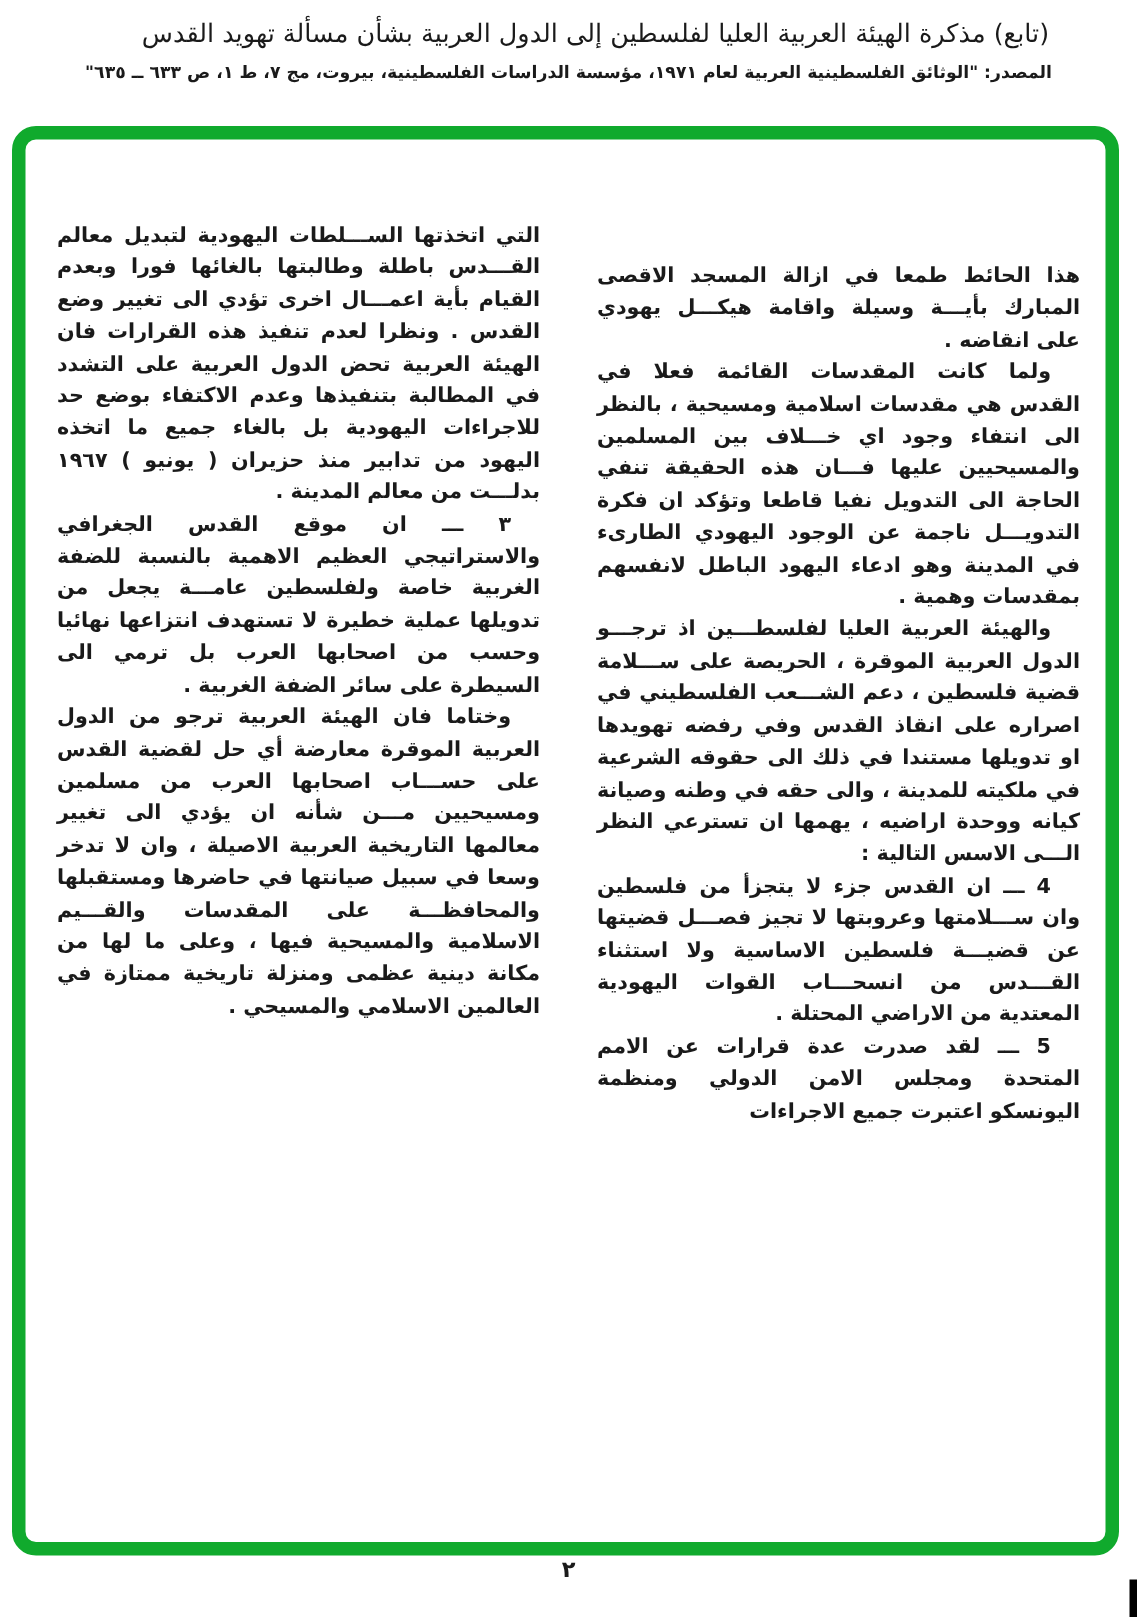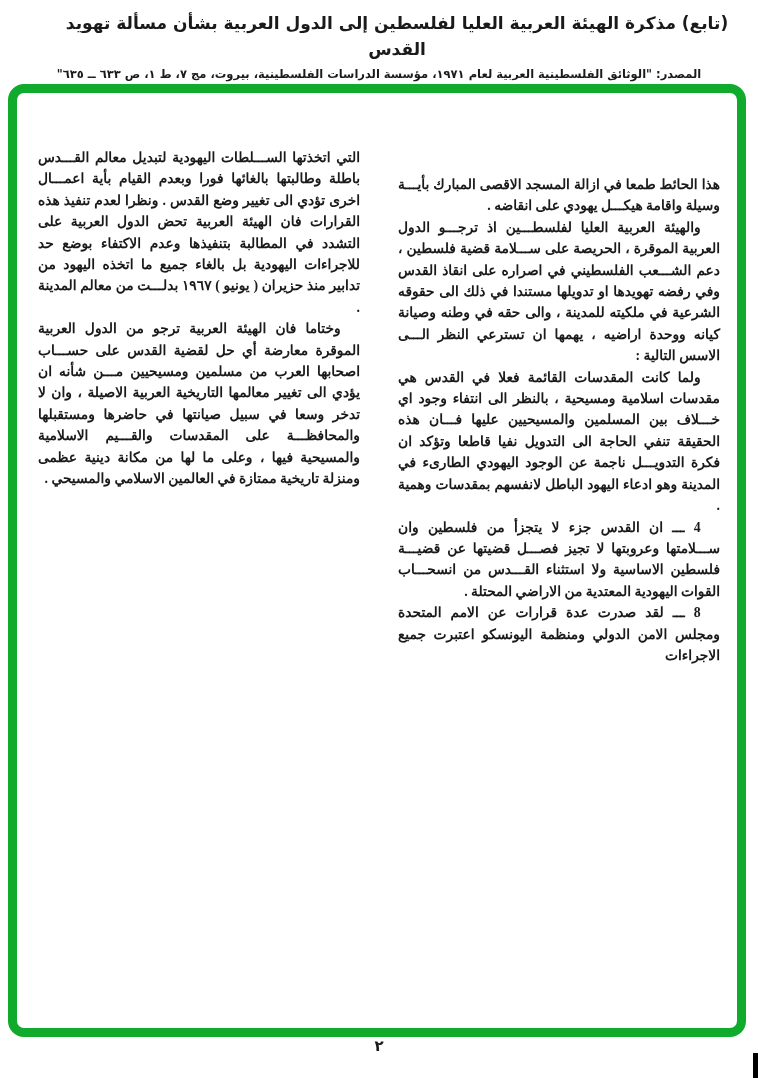--- a/index.html
+++ b/index.html
@@ -18,21 +18,21 @@
   .header {
     position: absolute;
     top: 10px;
     left: 0;
     right: 0;
     text-align: center;
     direction: rtl;
   }
   .header .title {
     font-size: 17px;
-    font-weight: bold;
+    font-weight: normal;
     line-height: 26px;
     letter-spacing: 0;
     margin-left: 36px;
   }
   .header .source {
     font-size: 11.5px;
     font-weight: bold;
     line-height: 20px;
     margin-top: 2px;
   }
@@ -49,21 +49,20 @@
   }
   .column {
     position: absolute;
     top: 147px;
     width: 322px;
     direction: rtl;
     text-align: justify;
     font-size: 13.8px;
     font-weight: bold;
     line-height: 21.4px;
-    font-family: Liberation Serif, serif;
   }
   .column-right { left: 398px; margin-top: 27px; }
   .column-left  { left: 38px; }
   .column p {
     margin: 0;
     padding: 0;
   }
   .column p.indent { text-indent: 1.4em; }
   .page-number {
     position: absolute;
@@ -89,26 +88,27 @@
 
 <div class="header">
   <div class="title">(تابع) مذكرة الهيئة العربية العليا لفلسطين إلى الدول العربية بشأن مسألة تهويد القدس</div>
   <div class="source">المصدر: "الوثائق الفلسطينية العربية لعام ١٩٧١، مؤسسة الدراسات الفلسطينية، بيروت، مج ٧، ط ١، ص ٦٣٣ ــ ٦٣٥"</div>
 </div>
 
 <div class="green-frame"></div>
 
 <div class="column column-right">
   <p>هذا الحائط طمعا في ازالة المسجد الاقصى المبارك بأيـــة وسيلة واقامة هيكـــل يهودي على انقاضه .</p>
+  <p class="indent">ولما كانت المقدسات القائمة فعلا في القدس هي مقدسات اسلامية ومسيحية ، بالنظر الى انتفاء وجود اي خـــلاف بين المسلمين والمسيحيين عليها فـــان هذه الحقيقة تنفي الحاجة الى التدويل نفيا قاطعا وتؤكد ان فكرة التدويـــل ناجمة عن الوجود اليهودي الطارىء في المدينة وهو ادعاء اليهود الباطل لانفسهم بمقدسات وهمية .</p>
   <p class="indent">والهيئة العربية العليا لفلسطـــين اذ ترجـــو الدول العربية الموقرة ، الحريصة على ســـلامة قضية فلسطين ، دعم الشـــعب الفلسطيني في اصراره على انقاذ القدس وفي رفضه تهويدها او تدويلها مستندا في ذلك الى حقوقه الشرعية في ملكيته للمدينة ، والى حقه في وطنه وصيانة كيانه ووحدة اراضيه ، يهمها ان تسترعي النظر الـــى الاسس التالية :</p>
-  <p class="indent">ولما كانت المقدسات القائمة فعلا في القدس هي مقدسات اسلامية ومسيحية ، بالنظر الى انتفاء وجود اي خـــلاف بين المسلمين والمسيحيين عليها فـــان هذه الحقيقة تنفي الحاجة الى التدويل نفيا قاطعا وتؤكد ان فكرة التدويـــل ناجمة عن الوجود اليهودي الطارىء في المدينة وهو ادعاء اليهود الباطل لانفسهم بمقدسات وهمية .</p>
   <p class="indent">4 ـــ ان القدس جزء لا يتجزأ من فلسطين وان ســـلامتها وعروبتها لا تجيز فصـــل قضيتها عن قضيـــة فلسطين الاساسية ولا استثناء القـــدس من انسحـــاب القوات اليهودية المعتدية من الاراضي المحتلة .</p>
-  <p class="indent">8 ـــ لقد صدرت عدة قرارات عن الامم المتحدة ومجلس الامن الدولي ومنظمة اليونسكو اعتبرت جميع الاجراءات</p>
+  <p class="indent">5 ـــ لقد صدرت عدة قرارات عن الامم المتحدة ومجلس الامن الدولي ومنظمة اليونسكو اعتبرت جميع الاجراءات</p>
 </div>
 
 <div class="column column-left">
   <p>التي اتخذتها الســـلطات اليهودية لتبديل معالم القـــدس باطلة وطالبتها بالغائها فورا وبعدم القيام بأية اعمـــال اخرى تؤدي الى تغيير وضع القدس . ونظرا لعدم تنفيذ هذه القرارات فان الهيئة العربية تحض الدول العربية على التشدد في المطالبة بتنفيذها وعدم الاكتفاء بوضع حد للاجراءات اليهودية بل بالغاء جميع ما اتخذه اليهود من تدابير منذ حزيران ( يونيو ) ١٩٦٧ بدلـــت من معالم المدينة .</p>
+  <p class="indent">٣ ـــ ان موقع القدس الجغرافي والاستراتيجي العظيم الاهمية بالنسبة للضفة الغربية خاصة ولفلسطين عامـــة يجعل من تدويلها عملية خطيرة لا تستهدف انتزاعها نهائيا وحسب من اصحابها العرب بل ترمي الى السيطرة على سائر الضفة الغربية .</p>
   <p class="indent">وختاما فان الهيئة العربية ترجو من الدول العربية الموقرة معارضة أي حل لقضية القدس على حســـاب اصحابها العرب من مسلمين ومسيحيين مـــن شأنه ان يؤدي الى تغيير معالمها التاريخية العربية الاصيلة ، وان لا تدخر وسعا في سبيل صيانتها في حاضرها ومستقبلها والمحافظـــة على المقدسات والقـــيم الاسلامية والمسيحية فيها ، وعلى ما لها من مكانة دينية عظمى ومنزلة تاريخية ممتازة في العالمين الاسلامي والمسيحي .</p>
 </div>
 
 <div class="page-number">٢</div>
 
 <div class="scan-mark"></div>
 
 </body></html>

